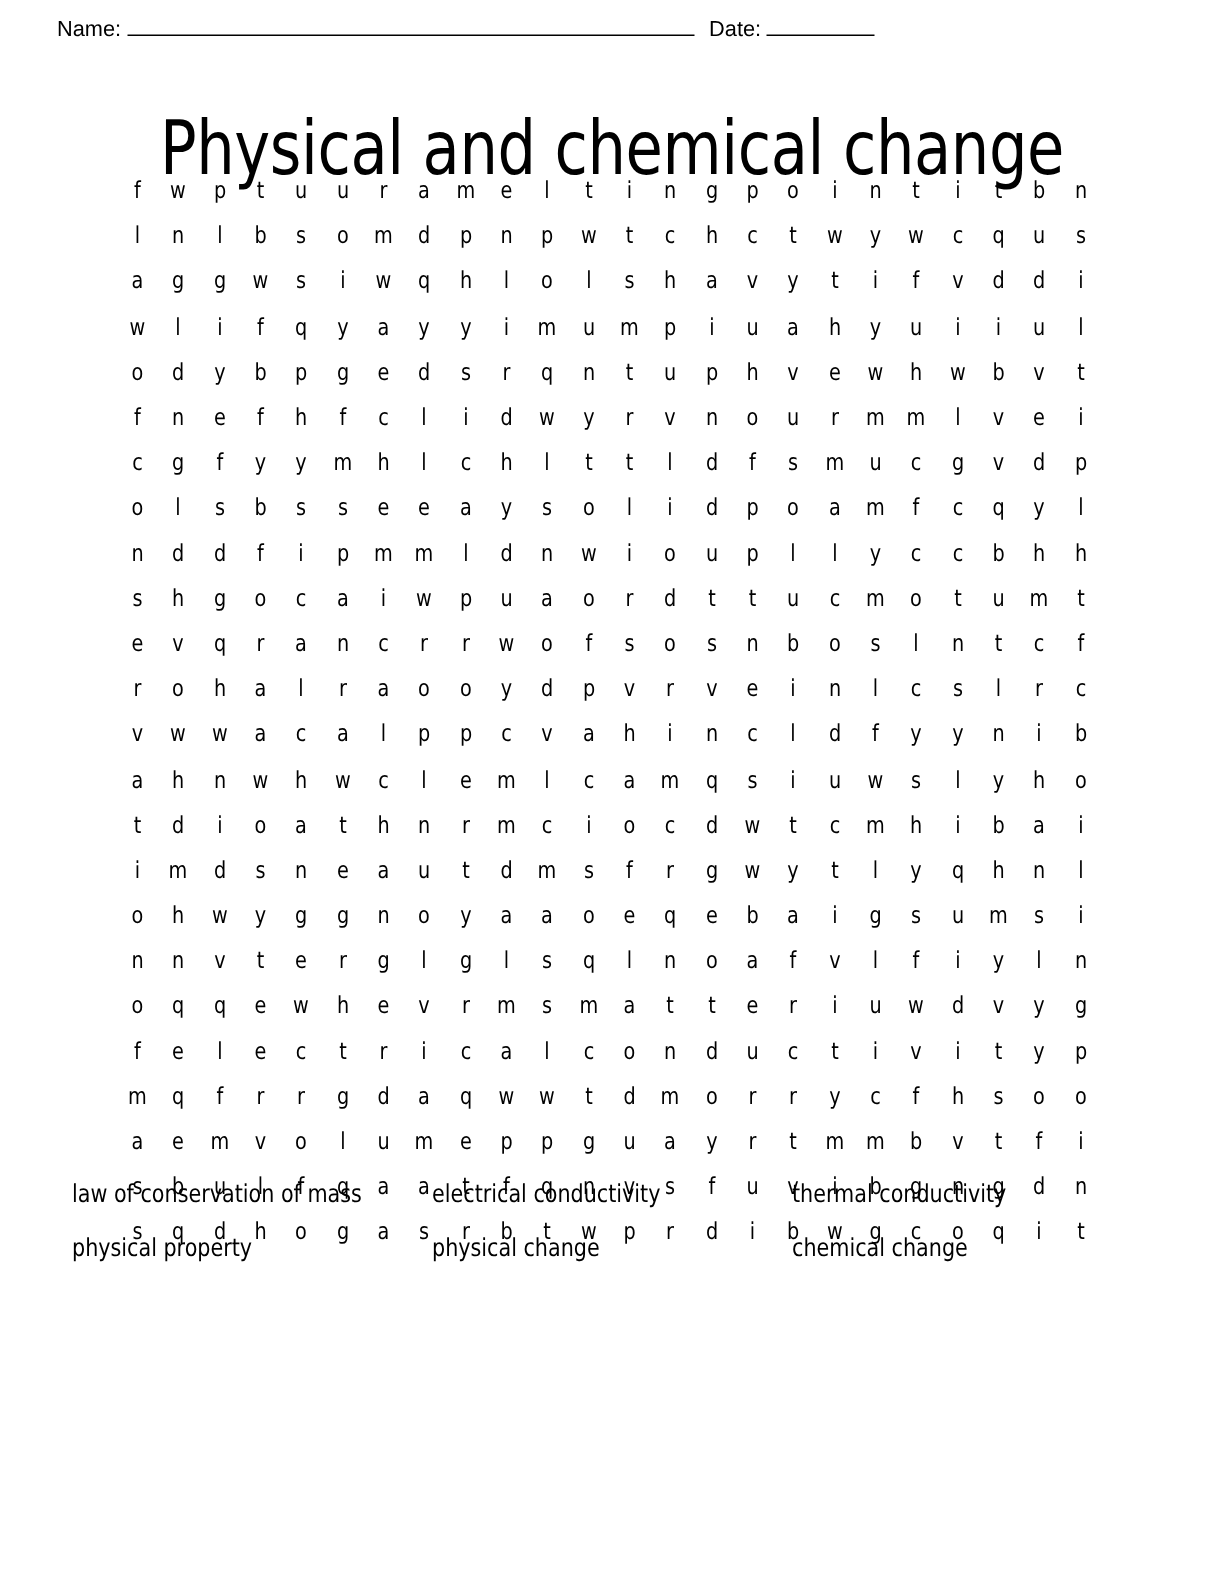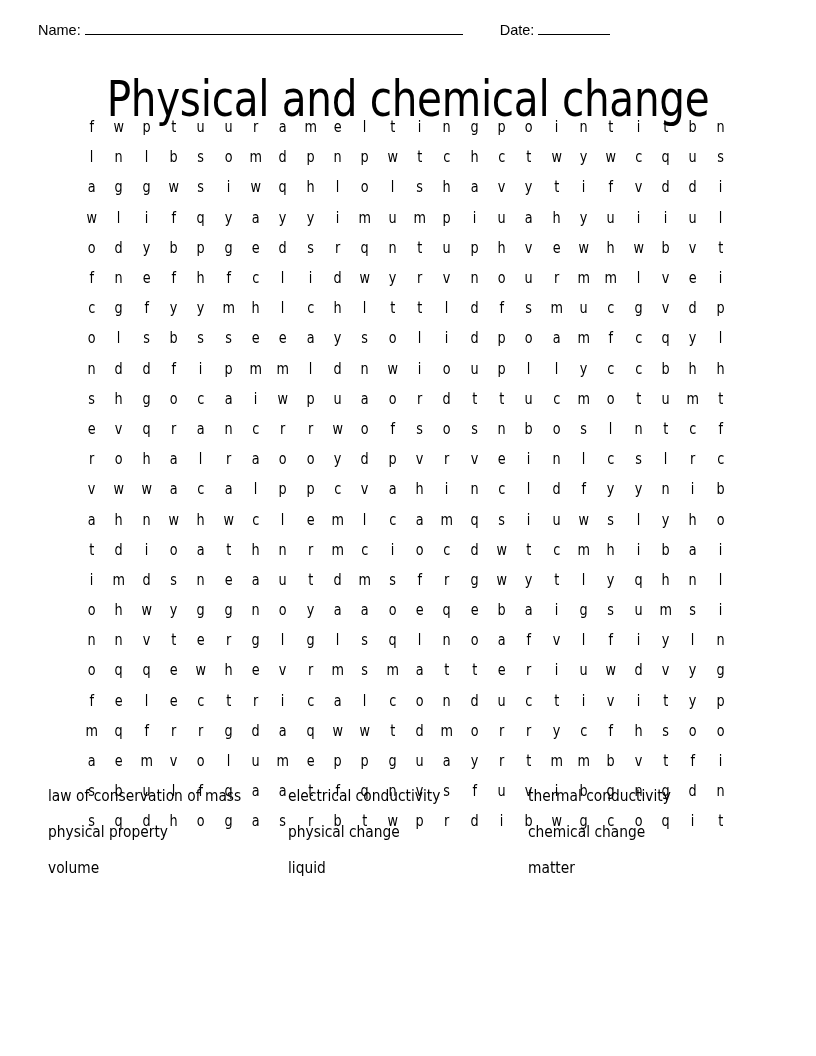--- a/index.html
+++ b/index.html
@@ -18,38 +18,38 @@
 
   
   .header-row {
     position: absolute;
     left: 0;
     top: 0;
     width: 816px;
     height: 26px;
     display: flex;
     align-items: baseline;
-    padding-top: 22px;
+    padding-top: 12px;
     box-sizing: border-box;
   }
   .name-label, .date-label {
     font-family: "Liberation Sans", sans-serif;
     font-size: 14.5px;
     line-height: 16px;
     white-space: nowrap;
   }
   .name-label { margin-left: 38px; }
   .name-rule {
     flex: 0 0 auto;
     width: 378px;
     border-bottom: 1.3px solid #000;
     margin-left: 4px;
     height: 11px;
   }
-  .date-label { margin-left: 37px; }
+  .date-label { margin-left: 10px; }
   .date-rule {
     flex: 0 0 auto;
     width: 72px;
     border-bottom: 1.3px solid #000;
     margin-left: 4px;
     height: 11px;
   }
 
   
   .puzzle-title {
@@ -756,18 +756,13 @@
     <div class="word-row">
       <span class="word-cell c1">law of conservation of mass</span>
       <span class="word-cell c2">electrical conductivity</span>
       <span class="word-cell c3">thermal conductivity</span>
     </div>
     <div class="word-row">
       <span class="word-cell c1">physical property</span>
       <span class="word-cell c2">physical change</span>
       <span class="word-cell c3">chemical change</span>
     </div>
-    <div class="word-row">
-      <span class="word-cell c1">volume</span>
-      <span class="word-cell c2">liquid</span>
-      <span class="word-cell c3">matter</span>
-    </div>
   </div>
 
 </body></html>

